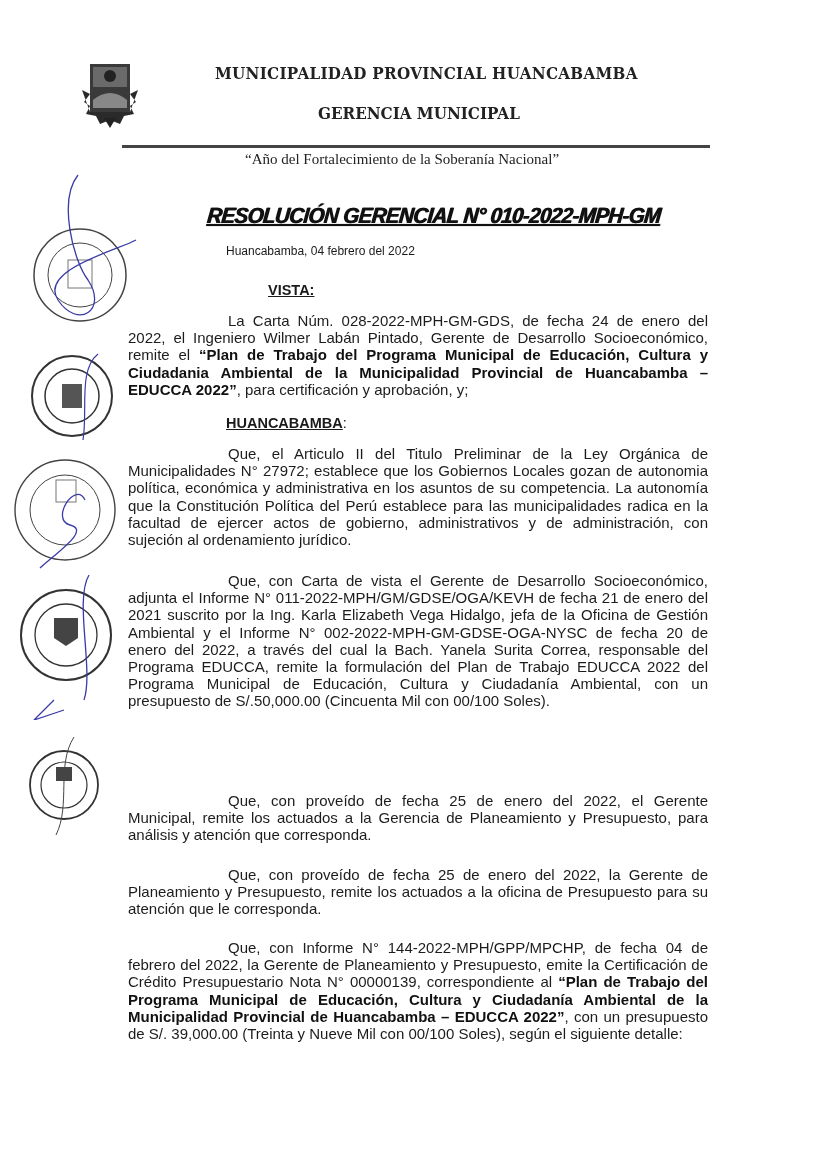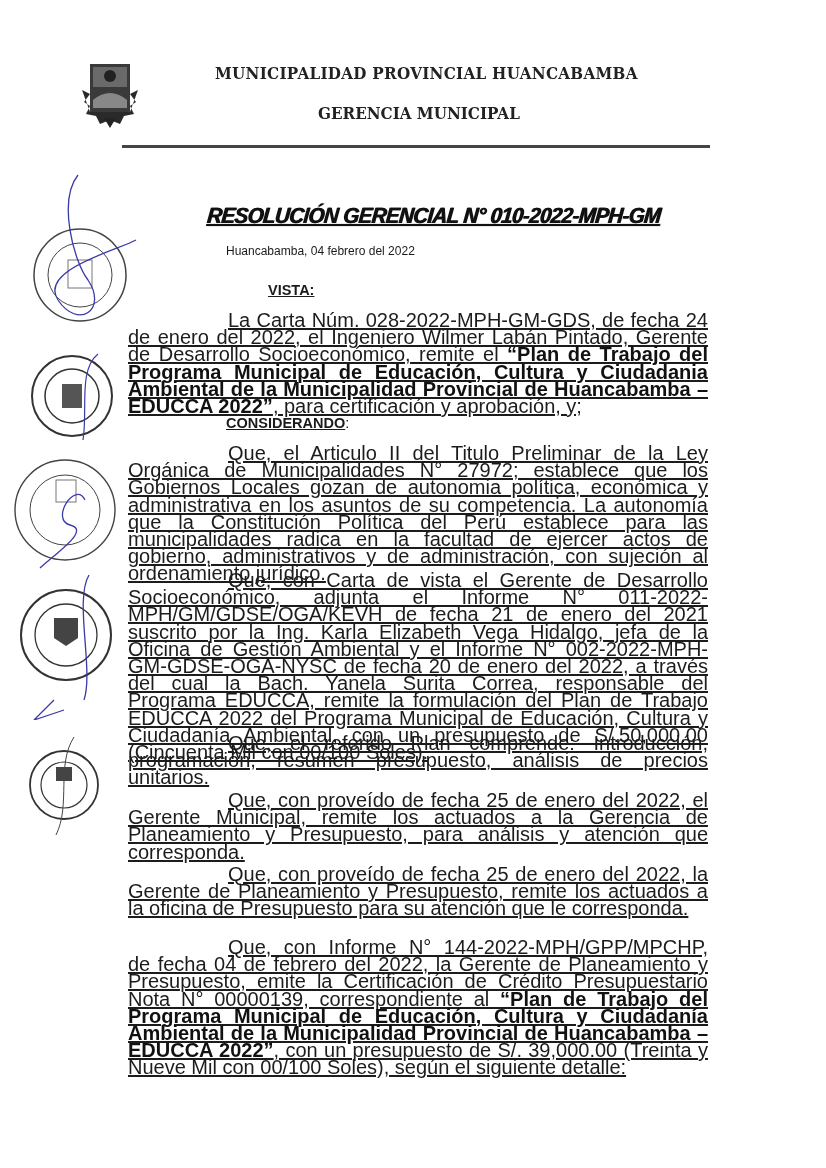--- a/index.html
+++ b/index.html
@@ -6,21 +6,21 @@
   body { width:826px; height:1168px; position:relative; overflow:hidden; font-family:"Liberation Sans", sans-serif; color:#1a1a1a; }
   .page { position:absolute; left:0; top:0; width:826px; height:1168px; background:#fff; }
   .logo { position:absolute; left:76px; top:60px; width:68px; height:72px; }
   .h1 { position:absolute; left:215px; top:64px; font-family:"DejaVu Serif", serif; font-weight:bold; font-size:16.5px; letter-spacing:0.3px; color:#222; transform:scaleX(0.92); transform-origin:left; }
   .h2 { position:absolute; left:318px; top:104px; font-family:"DejaVu Serif", serif; font-weight:bold; font-size:16.5px; color:#222; transform:scaleX(0.92); transform-origin:left; }
   .rule { position:absolute; left:122px; top:145px; width:588px; height:3px; background:#444; }
   .motto { position:absolute; left:245px; top:151px; font-family:"Liberation Serif", serif; font-size:15px; color:#222; }
   .title { position:absolute; left:207px; top:203px; font-family:"Liberation Sans", sans-serif; font-weight:bold; font-style:italic; font-size:22px; letter-spacing:-0.6px; text-decoration:underline; text-decoration-thickness:2px; color:#111; transform:scaleX(0.93) skewX(-6deg); transform-origin:left; text-shadow:1px 0 0 #111; }
   .date { position:absolute; left:226px; top:244px; font-size:12px; }
   .heading { position:absolute; font-weight:bold; font-size:14.5px; text-decoration:underline; }
-  .para { position:absolute; left:128px; width:580px; font-size:20px; line-height:17.2px; text-align:justify; color:#1c1c1c;text-decoration:underline; }
+  .para { position:absolute; left:128px; width:580px; font-size:15px; line-height:17.2px; text-align:justify; color:#1c1c1c; }
   .para .ind { display:inline-block; width:100px; }
   .para b { font-weight:bold; color:#111; }
   .stamp { position:absolute; }
 </style>
 </head>
 <body>
 
 <div class="page">
 
   <svg class="logo" viewBox="0 0 68 72">
@@ -28,35 +28,35 @@
     <rect x="17" y="7" width="34" height="20" fill="#6a6a6a"></rect>
     <circle cx="34" cy="16" r="6" fill="#222"></circle>
     <path d="M17 40 Q34 26 51 40 L51 48 L17 48 Z" fill="#888"></path>
     <path d="M6 30 L14 34 L8 42 L14 46 L10 54 L20 56 L24 64 L34 60 L44 64 L48 56 L58 54 L54 46 L60 42 L54 34 L62 30 L54 52 L14 52 Z" fill="#2a2a2a"></path>
     <path d="M28 58 L34 68 L40 58 Z" fill="#222"></path>
   </svg>
 
   <div class="h1">MUNICIPALIDAD PROVINCIAL HUANCABAMBA</div>
   <div class="h2">GERENCIA MUNICIPAL</div>
   <div class="rule"></div>
+  <div class="motto">“Año del Fortalecimiento de la Soberanía Nacional”</div>
 
   <div class="title">RESOLUCIÓN GERENCIAL N° 010-2022-MPH-GM</div>
   <div class="date">Huancabamba, 04 febrero del 2022</div>
 
   <div class="heading" style="left:226px; top:282px;margin-left:42px;">VISTA:</div>
 
   <div class="para" style="top:312px;"><span class="ind"></span><span>La Carta Núm. 028-2022-MPH-GM-GDS, de fecha 24 de enero del 2022, el Ingeniero Wilmer Labán Pintado, Gerente de Desarrollo Socioeconómico, remite el </span><b>“Plan de Trabajo del Programa Municipal de Educación, Cultura y Ciudadania Ambiental de la Municipalidad Provincial de Huancabamba – EDUCCA 2022”</b><span>, para certificación y aprobación, y;</span></div>
 
-  <div class="heading" style="left:226px; top:415px;"><span>CONSIDERANDO</span><span style="text-decoration:none;display:inline-block;font-weight:normal">:</span></div>
+  <div class="heading" style="left:226px; top:415px;"><span>HUANCABAMBA</span><span style="text-decoration:none;display:inline-block;font-weight:normal">:</span></div>
 
   <div class="para" style="top:445px;"><span class="ind"></span><span>Que, el Articulo II del Titulo Preliminar de la Ley Orgánica de Municipalidades N° 27972; establece que los Gobiernos Locales gozan de autonomia política, económica y administrativa en los asuntos de su competencia. La autonomía que la Constitución Política del Perú establece para las municipalidades radica en la facultad de ejercer actos de gobierno, administrativos y de administración, con sujeción al ordenamiento jurídico.</span></div>
 
   <div class="para" style="top:572px;"><span class="ind"></span><span>Que, con Carta de vista el Gerente de Desarrollo Socioeconómico, adjunta el Informe N° 011-2022-MPH/GM/GDSE/OGA/KEVH de fecha 21 de enero del 2021 suscrito por la Ing. Karla Elizabeth Vega Hidalgo, jefa de la Oficina de Gestión Ambiental y el Informe N° 002-2022-MPH-GM-GDSE-OGA-NYSC de fecha 20 de enero del 2022, a través del cual la Bach. Yanela Surita Correa, responsable del Programa EDUCCA, remite la formulación del Plan de Trabajo EDUCCA 2022 del Programa Municipal de Educación, Cultura y Ciudadanía Ambiental, con un presupuesto de S/.50,000.00 (Cincuenta Mil con 00/100 Soles).</span></div>
 
-  <div class="para" style="top:735px;"><span class="ind"></span><span>Que, el referido Plan comprende: Introducción, programación, resumen presupuesto, análisis de precios unitarios.</span></div>
 
   <div class="para" style="top:792px;"><span class="ind"></span><span>Que, con proveído de fecha 25 de enero del 2022, el Gerente Municipal, remite los actuados a la Gerencia de Planeamiento y Presupuesto, para análisis y atención que corresponda.</span></div>
 
   <div class="para" style="top:866px;"><span class="ind"></span><span>Que, con proveído de fecha 25 de enero del 2022, la Gerente de Planeamiento y Presupuesto, remite los actuados a la oficina de Presupuesto para su atención que le corresponda.</span></div>
 
   <div class="para" style="top:939px;"><span class="ind"></span><span>Que, con Informe N° 144-2022-MPH/GPP/MPCHP, de fecha 04 de febrero del 2022, la Gerente de Planeamiento y Presupuesto, emite la Certificación de Crédito Presupuestario Nota N° 00000139, correspondiente al </span><b>“Plan de Trabajo del Programa Municipal de Educación, Cultura y Ciudadanía Ambiental de la Municipalidad Provincial de Huancabamba – EDUCCA 2022”</b><span>, con un presupuesto de S/. 39,000.00 (Treinta y Nueve Mil con 00/100 Soles), según el siguiente detalle:</span></div>
 
   <svg class="stamp" style="left:18px; top:170px;" width="120" height="160" viewBox="0 0 120 160">
     <circle cx="62" cy="105" r="46" fill="none" stroke="#444" stroke-width="1.5"></circle>
     <circle cx="62" cy="105" r="32" fill="none" stroke="#444" stroke-width="1"></circle>

